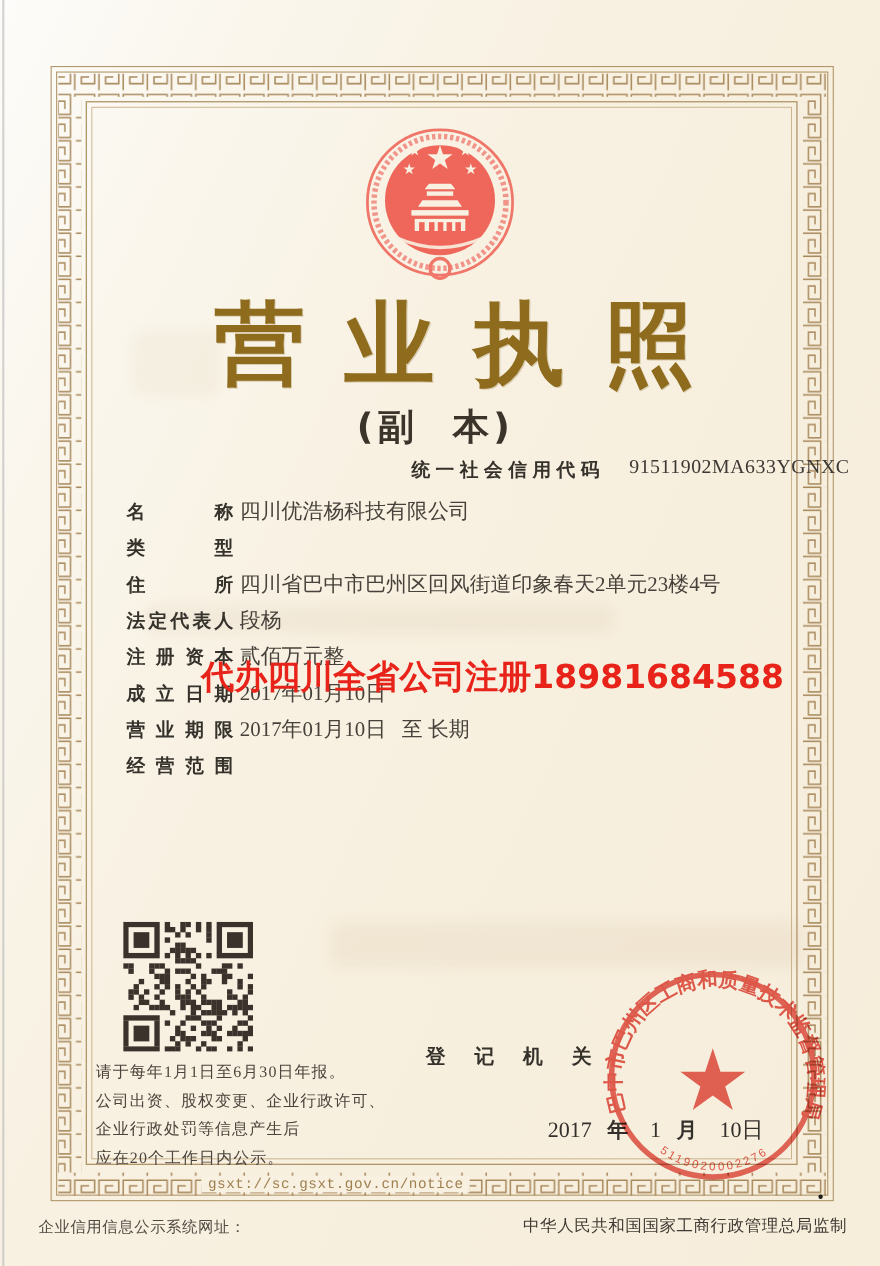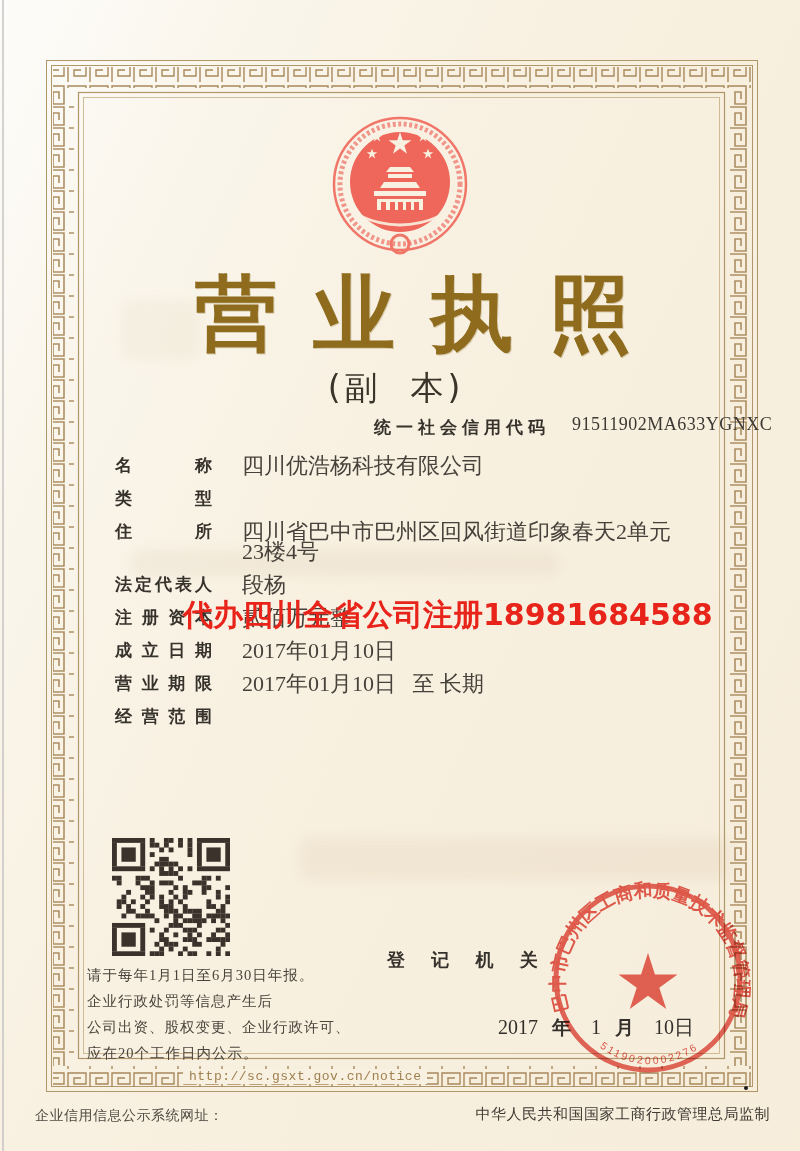--- a/index.html
+++ b/index.html
@@ -39,21 +39,21 @@
     position:absolute;left:0;top:266px;width:800px;margin:0;
     text-align:center;font-family:"DejaVu Sans","Liberation Sans",sans-serif;
     font-size:82px;line-height:96px;font-weight:bold;color:var(--title-gold);
     letter-spacing:36px;text-indent:36px;z-index:3;
     text-shadow:1px 1px 0 rgba(120,90,20,.25);
     padding-left:13px;
   }
   .license-subtitle{
     position:absolute;left:0;top:366px;width:792px;text-align:center;
     font-family:"DejaVu Sans","Liberation Sans",sans-serif;
-    font-size:33px;font-weight:normal;color:#3a342a;letter-spacing:4px;
+    font-size:33px;font-weight:bold;color:#3a342a;letter-spacing:4px;
     white-space:pre;z-index:3;
   }
   .credit-row{position:absolute;left:0;top:414px;width:800px;height:26px;z-index:3;}
   .credit-label{
     position:absolute;left:374px;top:2px;
     font-family:"DejaVu Sans","Liberation Sans",sans-serif;
     font-size:17px;font-weight:bold;color:var(--ink-dark);letter-spacing:5px;
   }
   .credit-value{
     position:absolute;left:572px;top:0;
@@ -61,22 +61,22 @@
   }
 
   .fields{position:absolute;left:115px;top:456px;width:575px;z-index:3;}
   .field-row{display:flex;margin-bottom:13px;}
   .field-row.last{margin-bottom:0;}
   .field-label{
     width:97px;min-width:97px;display:flex;justify-content:space-between;
     font-size:17px;line-height:20px;font-weight:600;color:var(--ink-dark);
   }
   .field-value{
-    margin-left:30px;width:458px;
-    font-size:22px;line-height:20px;color:var(--ink);
+    margin-left:6px;width:458px;
+    font-size:19px;line-height:20px;color:var(--ink);
     white-space:pre-wrap;
   }
 
   .watermark{
     position:absolute;left:183px;top:595px;z-index:6;
     font-family:"DejaVu Sans","Liberation Sans",sans-serif;
     font-size:30px;font-weight:bold;color:var(--watermark-red);
     letter-spacing:0;white-space:nowrap;
   }
 
@@ -453,22 +453,22 @@
         <rect x="75.52" y="113.28" width="4.87" height="4.87" fill="var(--qr-ink)"></rect>
         <rect x="80.24" y="113.28" width="4.87" height="4.87" fill="var(--qr-ink)"></rect>
         <rect x="94.40" y="113.28" width="4.87" height="4.87" fill="var(--qr-ink)"></rect>
         <rect x="103.84" y="113.28" width="4.87" height="4.87" fill="var(--qr-ink)"></rect>
         <rect x="113.28" y="113.28" width="4.87" height="4.87" fill="var(--qr-ink)"></rect>
       </svg>
   </div>
 
   <div class="notice">
       <div class="notice-line">请于每年1月1日至6月30日年报。</div>
+      <div class="notice-line">公司出资、股权变更、企业行政许可、</div>
       <div class="notice-line">企业行政处罚等信息产生后</div>
-      <div class="notice-line">公司出资、股权变更、企业行政许可、</div>
       <div class="notice-line">应在20个工作日内公示。</div>
     </div>
 
   <div class="reg-label">登 记 机 关</div>
 
   <div class="date-line">
     <span class="date-num">2017</span><span class="gap-s"></span><span class="date-unit">年</span><span class="gap-m"></span><span class="date-num">1</span><span class="gap-s"></span><span class="date-unit">月</span><span class="gap-m"></span><span class="date-num">10日</span>
   </div>
 
   <svg class="seal" viewBox="0 0 220 220">
@@ -479,18 +479,18 @@
     <circle cx="108" cy="110" r="92" fill="none" stroke="var(--seal-red)" stroke-width="5" opacity=".92"></circle>
     <polygon points="0,-1 .2245,-.309 .9511,-.309 .3633,.118 .5878,.809 0,.382 -.5878,.809 -.3633,.118 -.9511,-.309 -.2245,-.309" transform="translate(108,116) scale(31)" fill="var(--seal-red)" opacity=".95"></polygon>
     <text font-size="18.5" fill="var(--seal-red)" font-weight="bold" font-family="'DejaVu Sans','Liberation Sans',sans-serif">
       <textPath id="seal-text" href="#seal-arc-top" startOffset="4" textLength="332" lengthAdjust="spacing">巴中市巴州区工商和质量技术监督管理局</textPath>
     </text>
     <text font-size="10.5" fill="var(--seal-red)" font-family="'Liberation Sans','DejaVu Sans',sans-serif">
       <textPath id="seal-number" href="#seal-arc-bottom" startOffset="2" textLength="104" lengthAdjust="spacing">5119020002276</textPath>
     </text>
   </svg>
 
-  <div class="border-url">http://sc.gsxt.gov.cn/notice</div>
+  <div class="border-url">gsxt://sc.gsxt.gov.cn/notice</div>
   <div class="footer-left">企业信用信息公示系统网址：</div>
   <div class="footer-right">中华人民共和国国家工商行政管理总局监制</div>
   <div class="ink-dot"></div>
 
 </div>
 
 </body></html>

